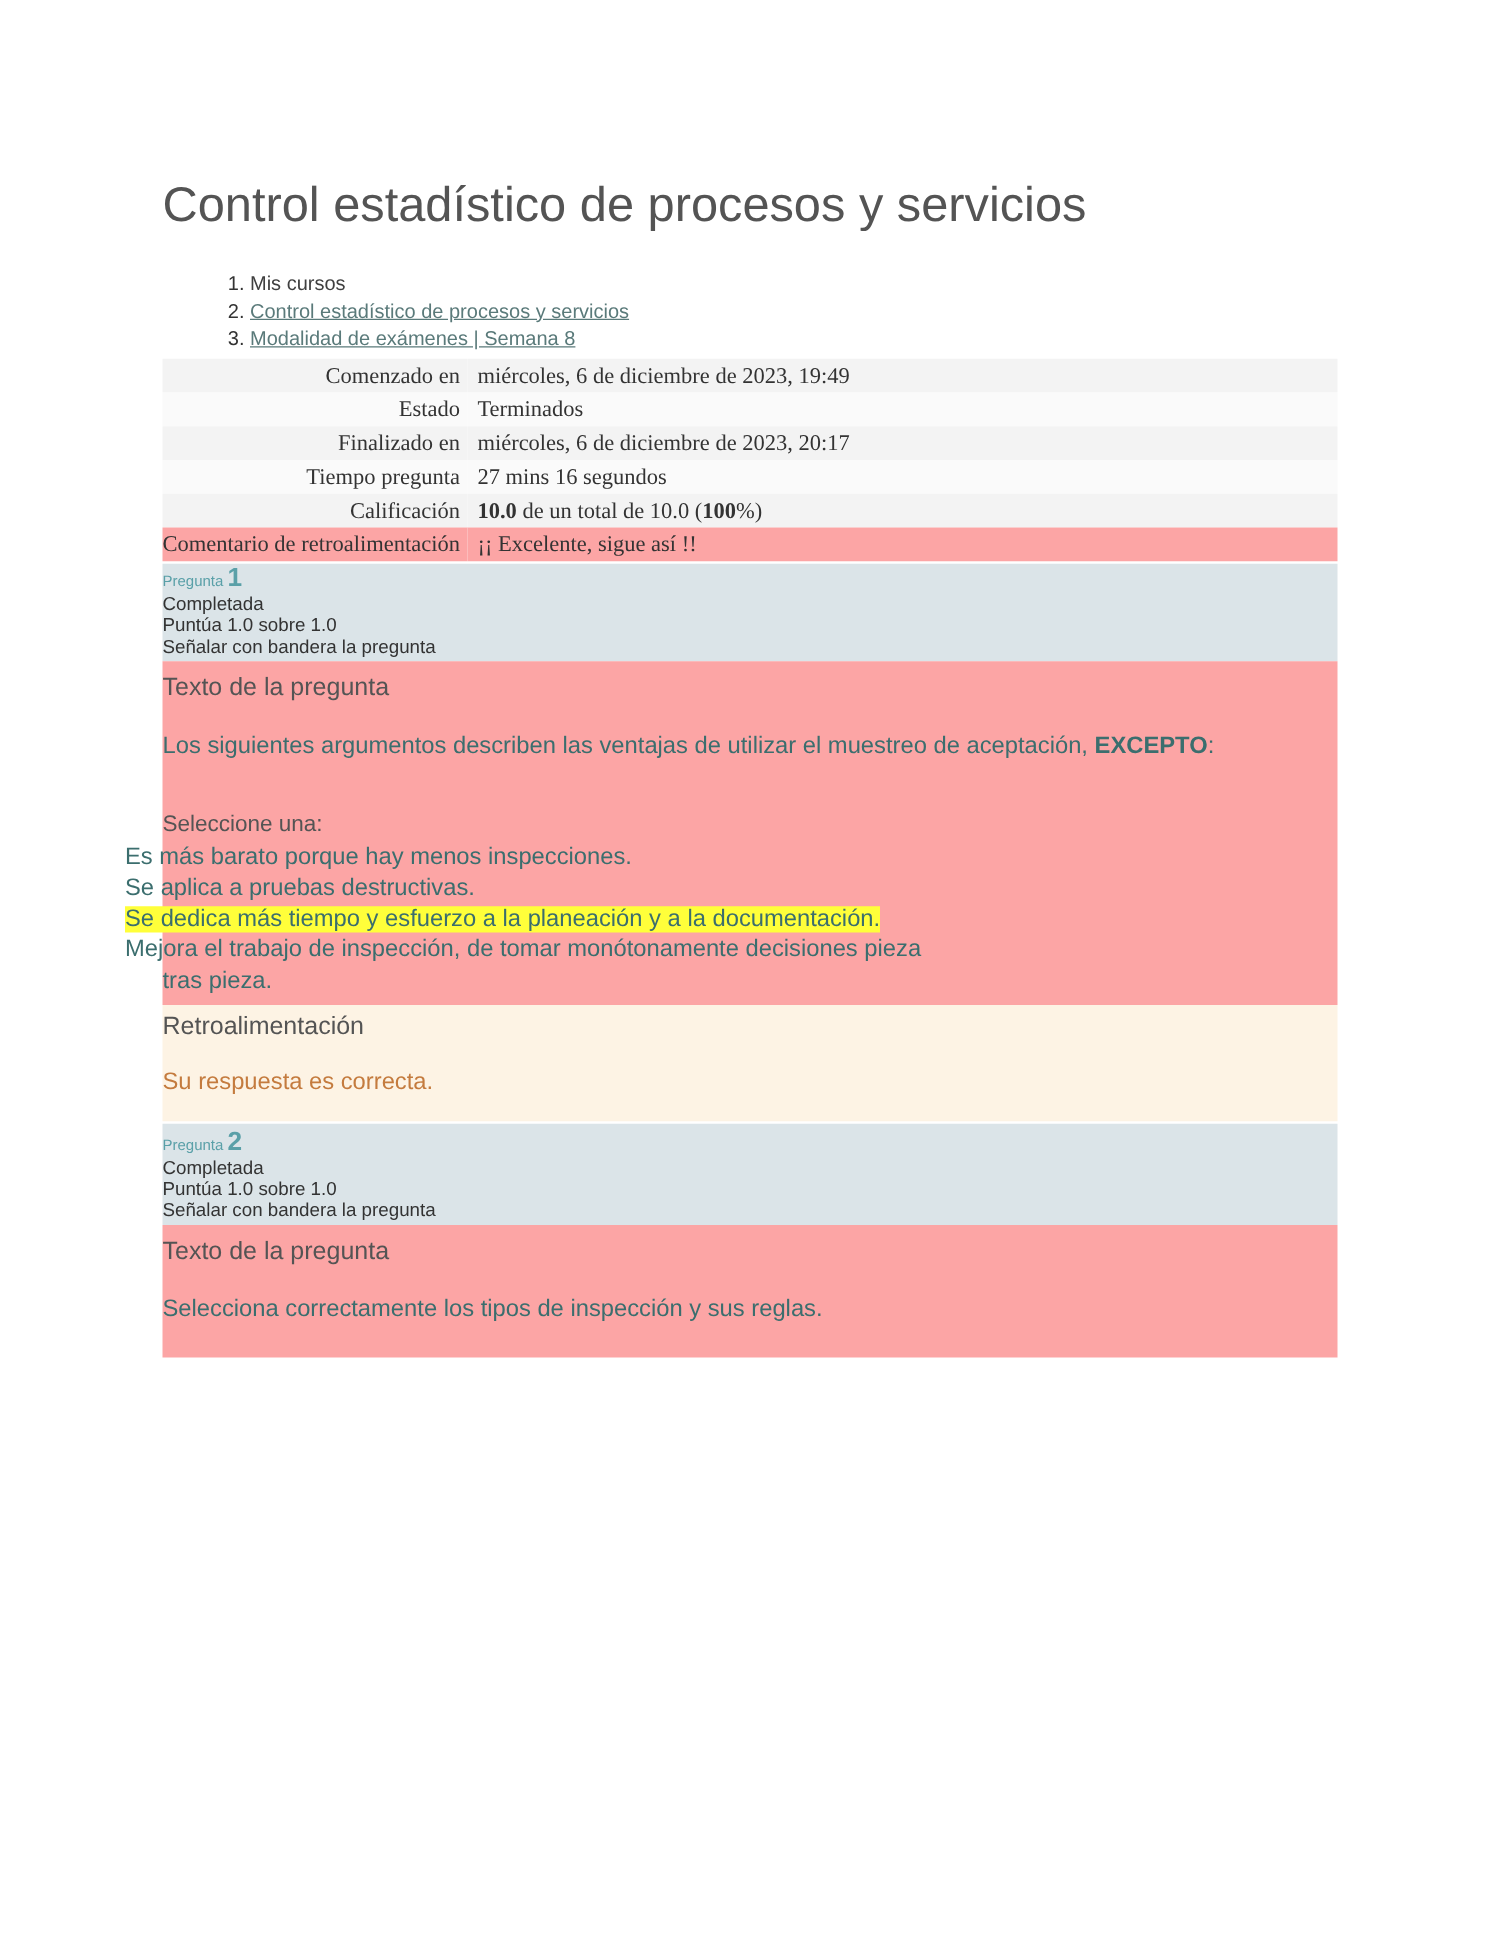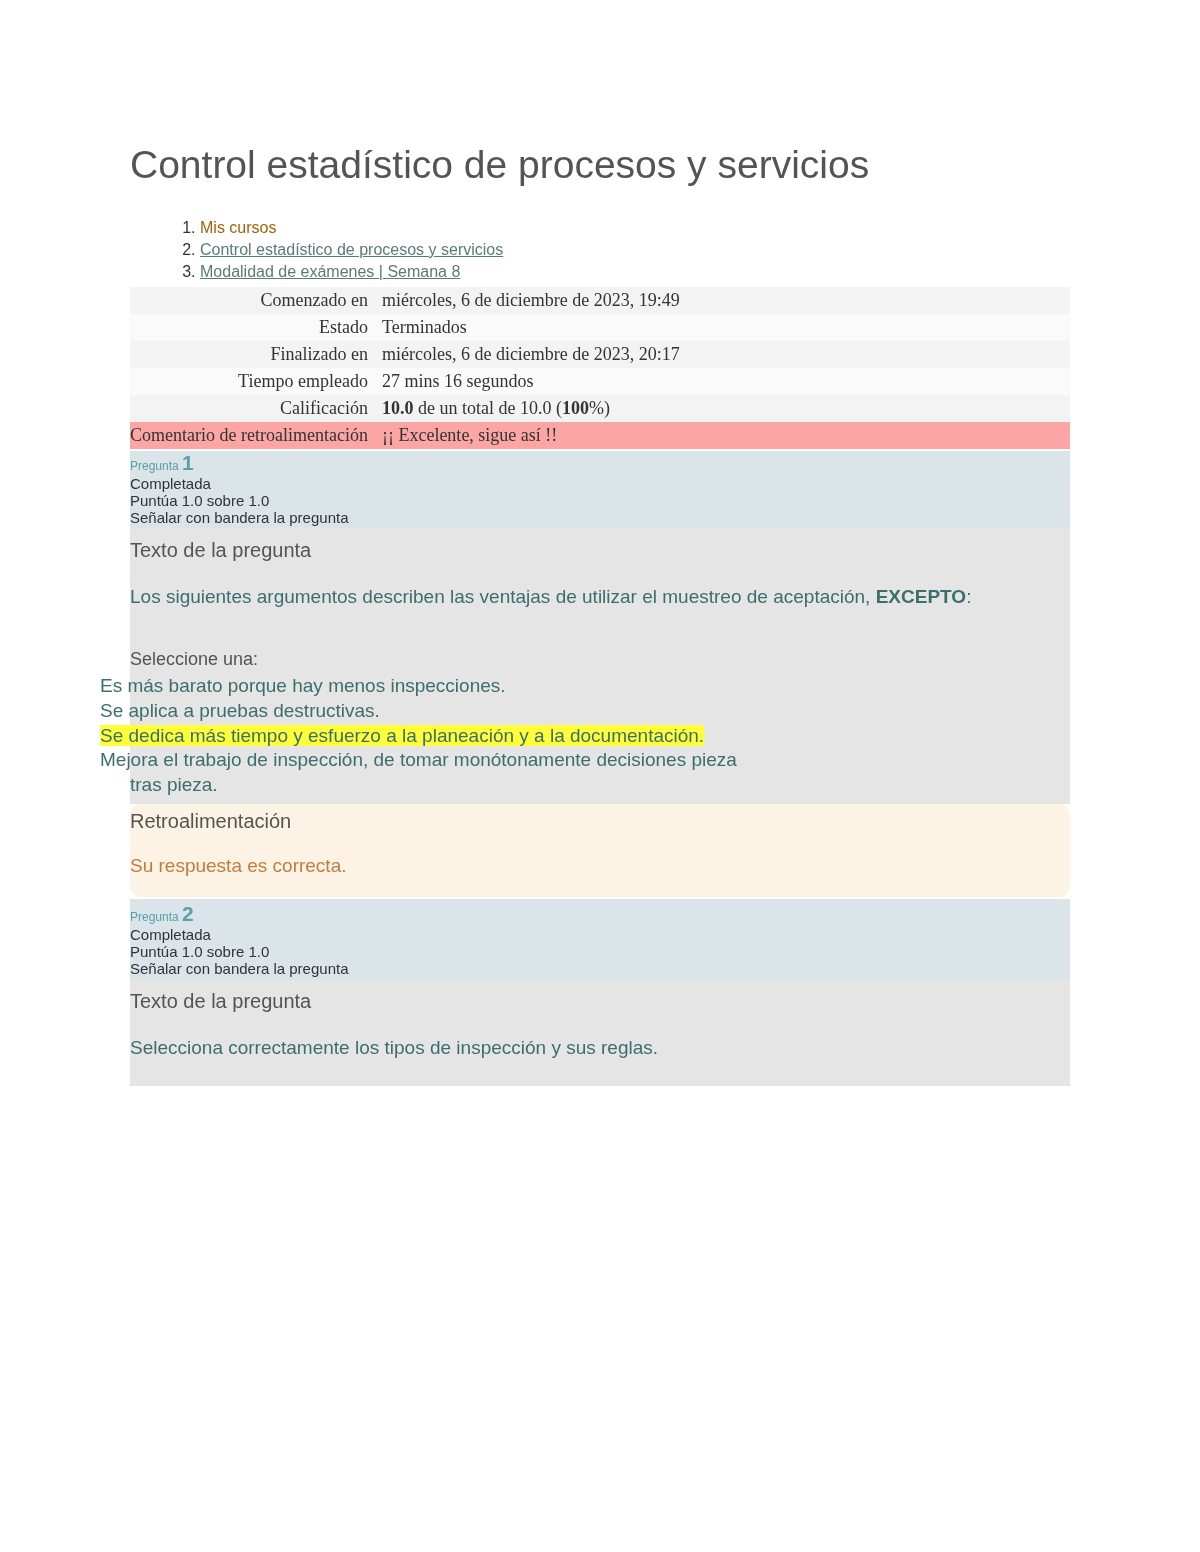--- a/index.html
+++ b/index.html
@@ -25,21 +25,21 @@
       padding-left: 70px;
       margin-bottom: 6px;
       font-size: 16px;
       color: #333;
     }
     .breadcrumb li {
       margin-bottom: 4px;
       font-family: Verdana, Geneva, sans-serif;
     }
     .breadcrumb .muted {
-      color: #a16207;
+      color: #404040;
     }
     .breadcrumb a {
       color: #5a7a7a;
       text-decoration: underline;
     }
     .summary-table {
       width: 100%;
       border-collapse: collapse;
       margin-top: 4px;
     }
@@ -80,21 +80,21 @@
     .q-info .q-label {
       color: #5aa0a8;
       font-size: 12px;
     }
     .q-info .q-num {
       color: #5aa0a8;
       font-size: 21px;
       font-weight: bold;
     }
     .q-body {
-      background: #e5e5e5;
+      background: #fca5a5;
       padding: 10px 0 6px 0;
     }
     .q-heading {
       font-size: 20px;
       font-weight: 300;
       color: #545454;
       margin-bottom: 22px;
       font-family: Verdana, Geneva, sans-serif;
     }
     .q-text {
@@ -123,21 +123,20 @@
     .answers .highlighted {
       background: #ffff3a;
       display: inline;
     }
     .answers .indent {
       padding-left: 30px;
     }
     .feedback-block {
       background: #fdf3e4;
       padding: 6px 0 20px 0;
-      border-radius: 11px;
     }
     .fb-heading {
       font-size: 20px;
       font-weight: 300;
       color: #545454;
       margin-bottom: 22px;
       font-family: Verdana, Geneva, sans-serif;
     }
     .fb-text {
       font-size: 19px;
@@ -169,21 +168,21 @@
     </tr>
     <tr>
       <th>Estado</th>
       <td>Terminados</td>
     </tr>
     <tr>
       <th>Finalizado en</th>
       <td>miércoles, 6 de diciembre de 2023, 20:17</td>
     </tr>
     <tr>
-      <th>Tiempo empleado</th>
+      <th>Tiempo pregunta</th>
       <td>27 mins 16 segundos</td>
     </tr>
     <tr>
       <th>Calificación</th>
       <td>
         <span class="bold">10.0</span><span> de un total de 10.0 (</span><span class="bold">100</span><span>%)</span>
       </td>
     </tr>
     <tr>
       <th>Comentario de retroalimentación</th>

